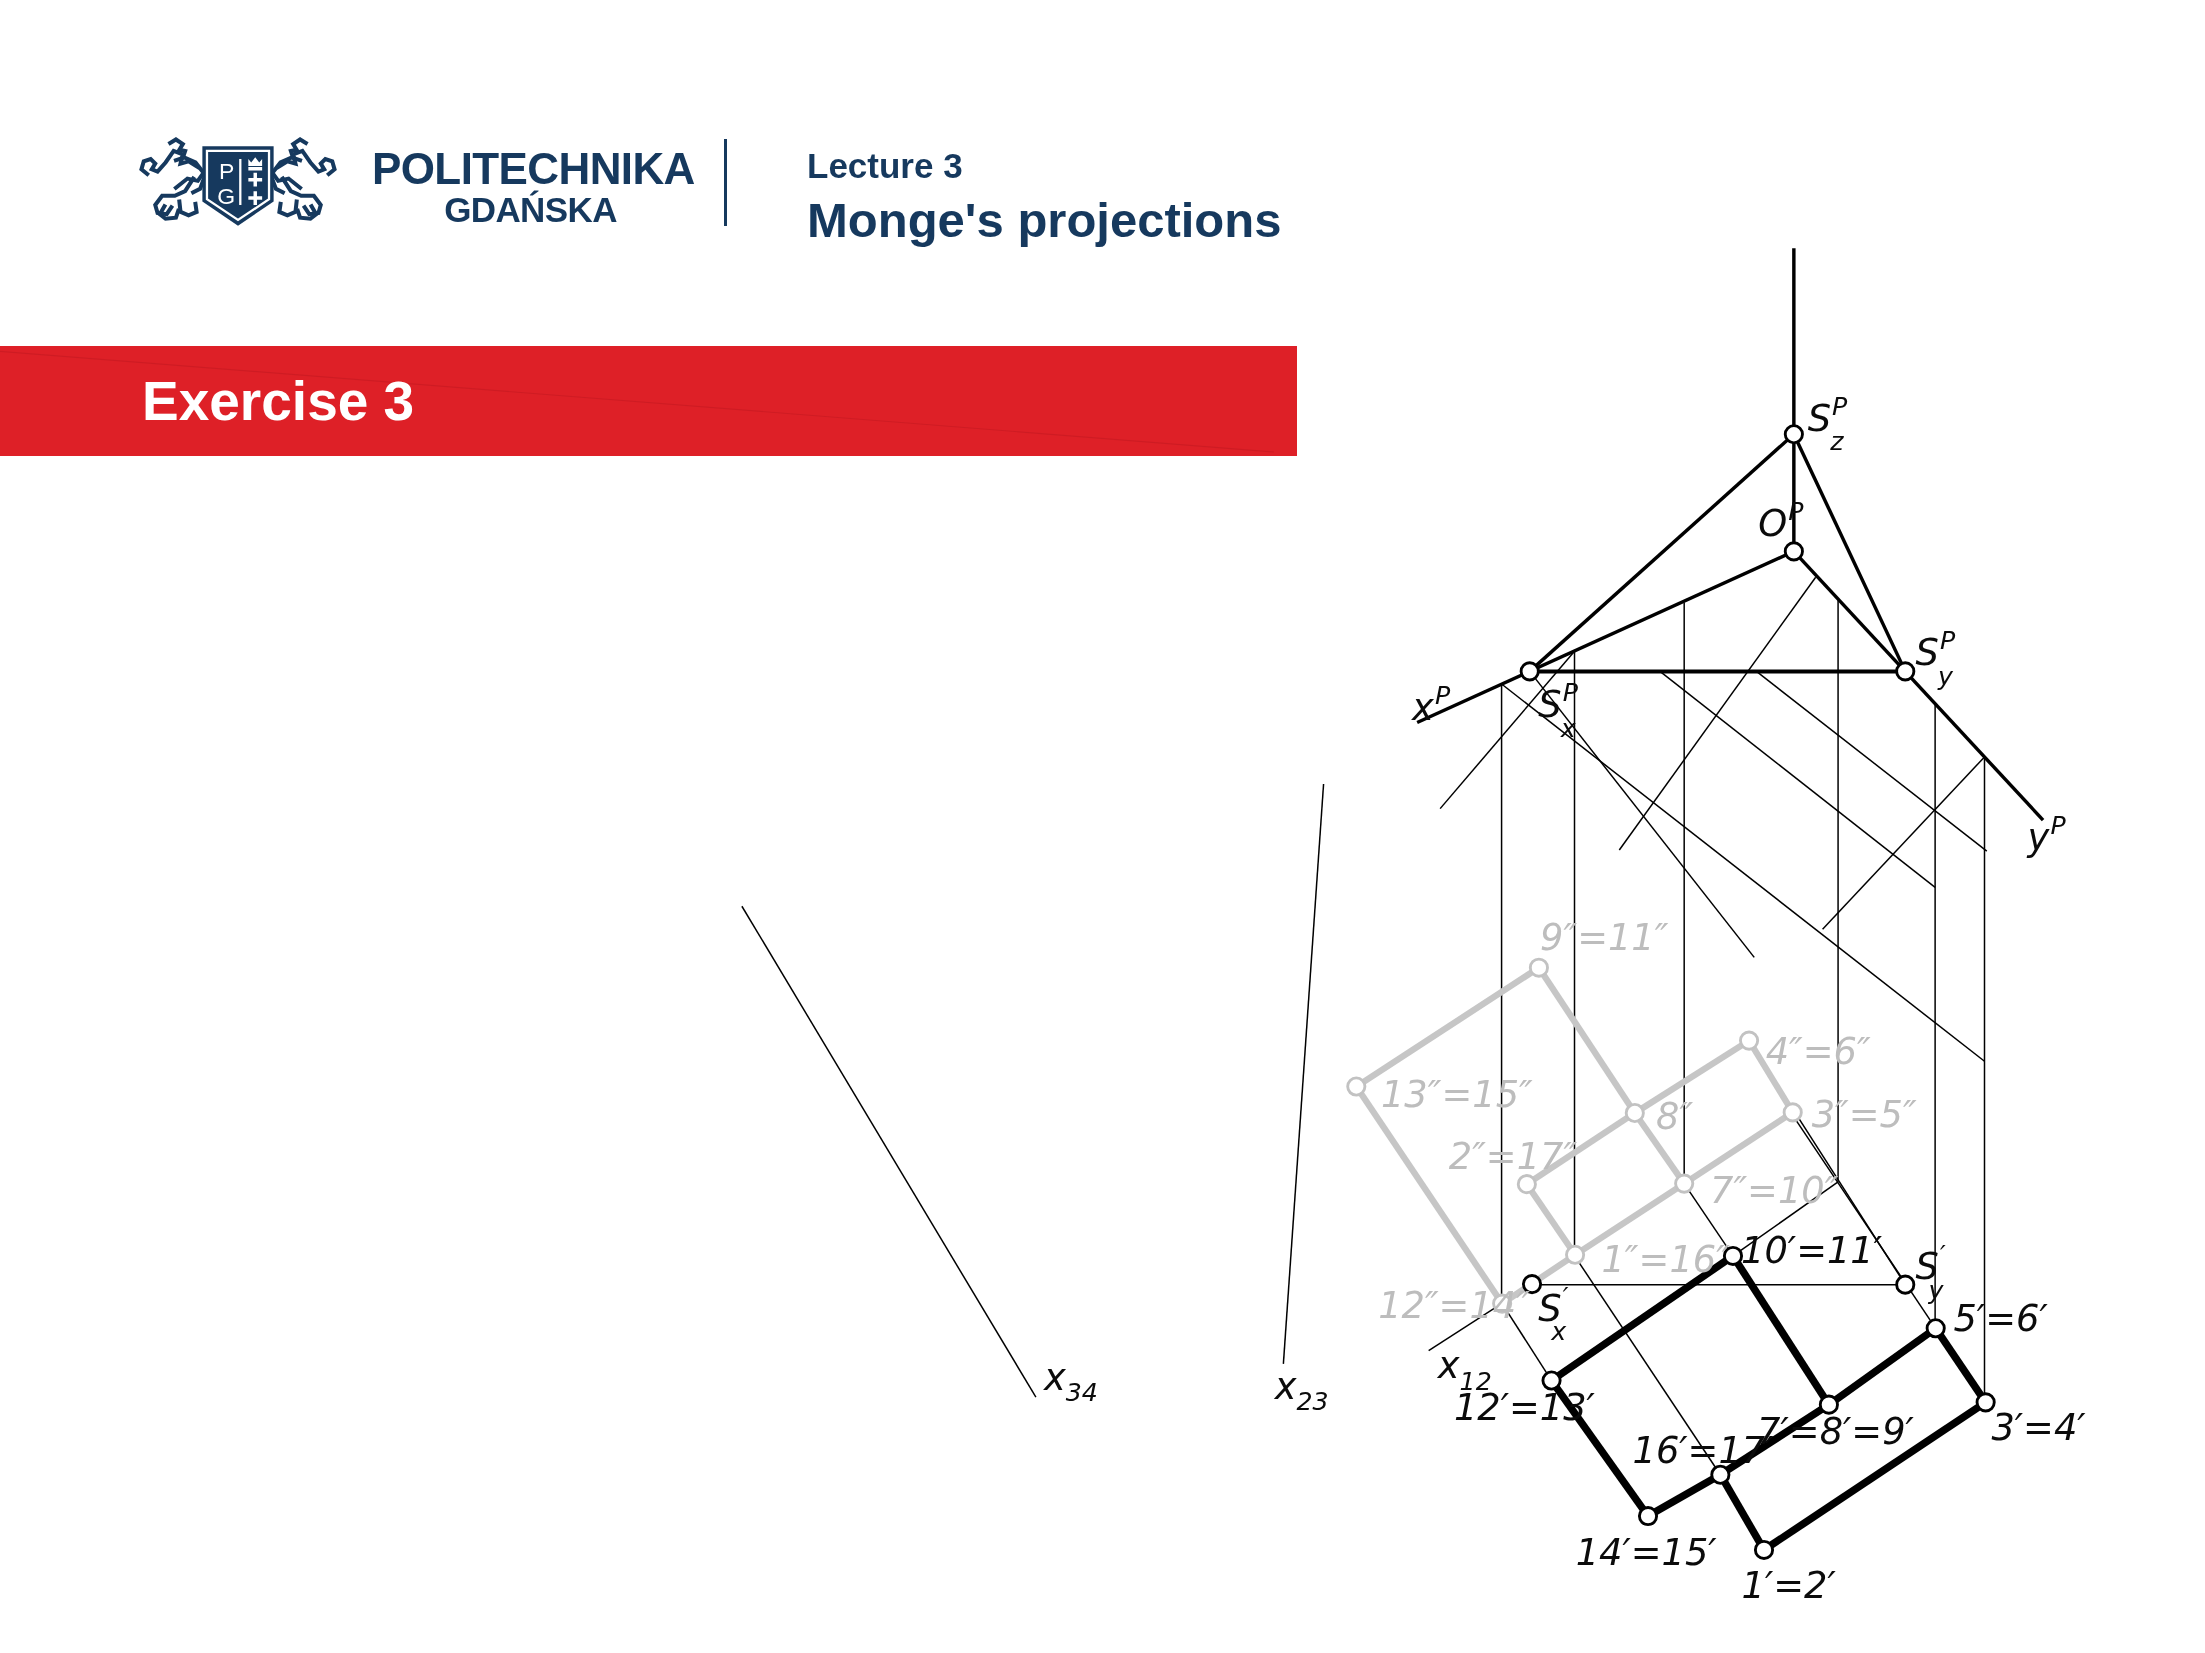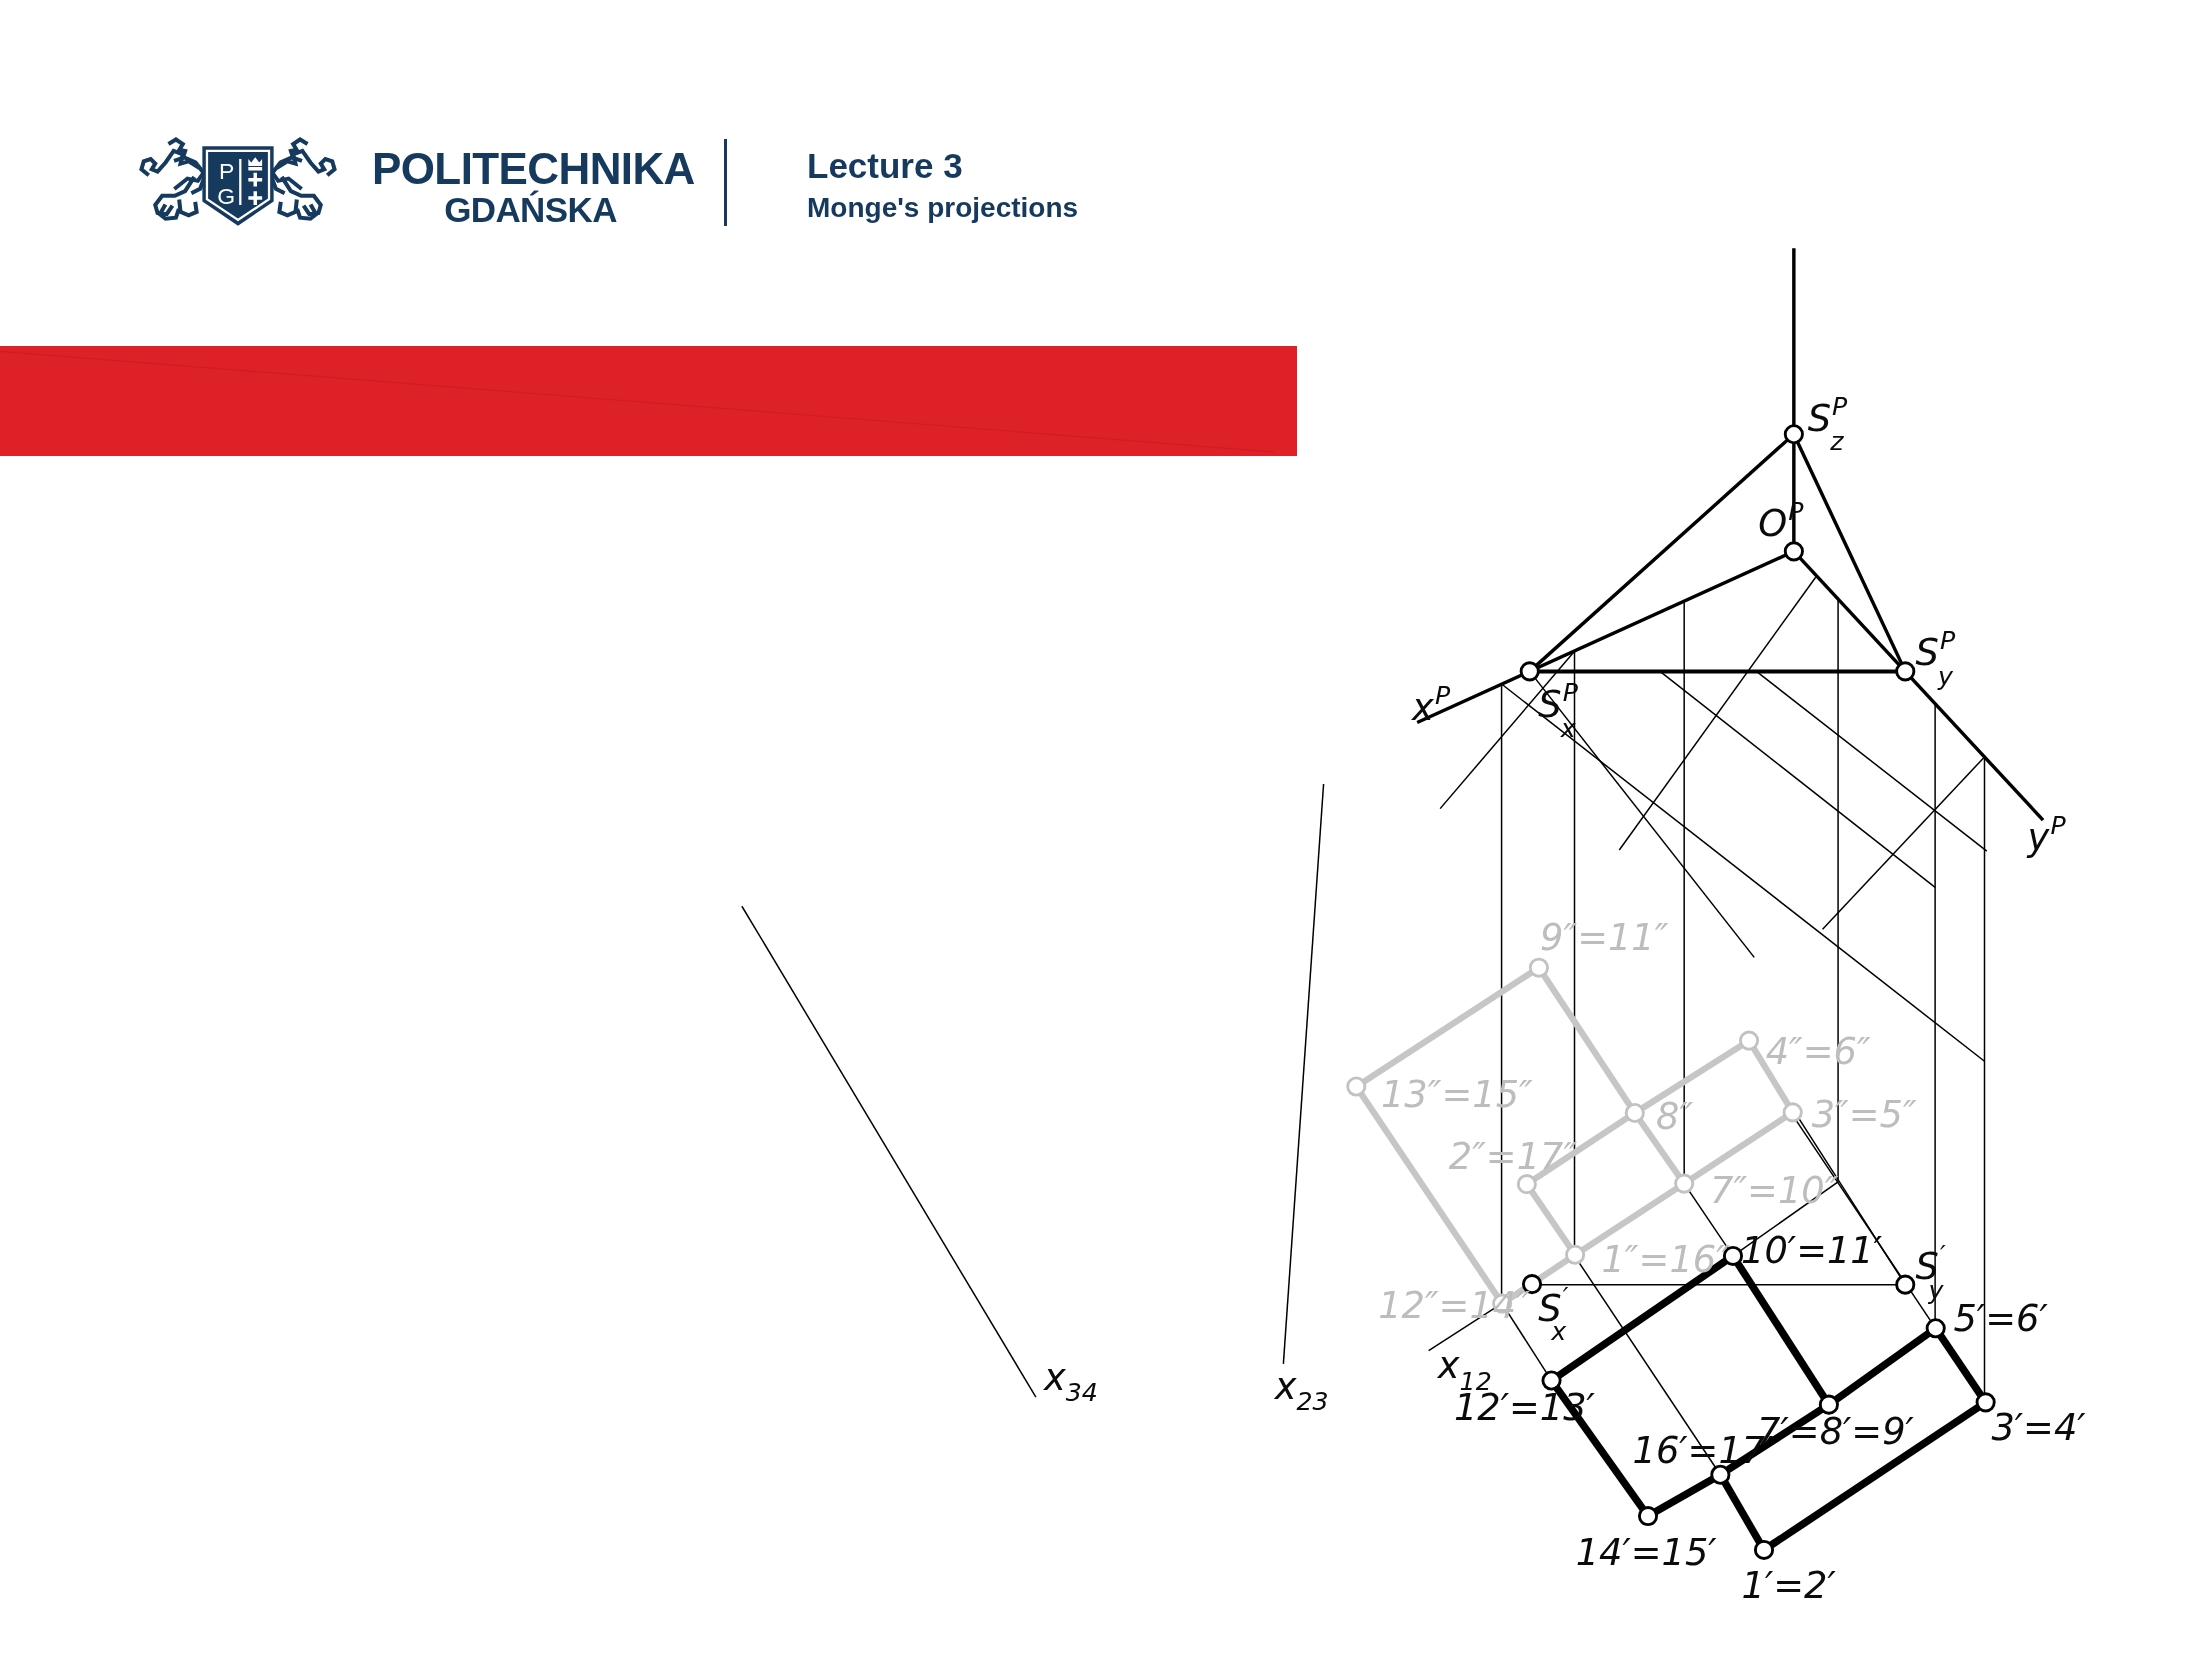--- a/index.html
+++ b/index.html
@@ -4,21 +4,21 @@
 <style>
   html,body{margin:0;padding:0;background:#fff;}
   body{width:2205px;height:1654px;position:relative;overflow:hidden;
        font-family:"Liberation Sans",sans-serif;}
   
   .hdr-text{position:absolute;color:#16395E;font-weight:bold;white-space:nowrap;}
   #uni1{left:372px;top:144px;width:317px;font-size:44px;letter-spacing:-0.6px;}
   #uni2{left:372px;top:190px;width:317px;font-size:35px;letter-spacing:-0.6px;text-align:center;}
   #divider{position:absolute;left:724px;top:139px;width:3.4px;height:87px;background:#16395E;}
   #lect1{left:807px;top:146px;font-size:35px;}
-  #lect2{left:807px;top:192px;font-size:28px;}
+  #lect2{left:807px;top:192px;font-size:49px;}
   
   #banner{position:absolute;left:0;top:346px;width:1297px;height:110px;background:#DE2027;
           display:flex;align-items:center;overflow:hidden;}
   #banner .diag{position:absolute;left:-11.5px;top:0;width:1321px;height:110px;pointer-events:none;}
   #banner-label{position:relative;color:#fff;font-weight:bold;font-size:55px;padding-left:142px;}
   
   #logo{position:absolute;left:138px;top:137px;width:200px;height:90px;}
   .navy{fill:#16395E;}
   .lion{fill:none;stroke:#16395E;stroke-width:7;stroke-linejoin:miter;stroke-linecap:square;}
   
@@ -74,20 +74,21 @@
 <div class="hdr-text" id="uni1">POLITECHNIKA</div>
 <div class="hdr-text" id="uni2">GDAŃSKA</div>
 <div id="divider"></div>
 <div class="hdr-text" id="lect1">Lecture 3</div>
 <div class="hdr-text" id="lect2">Monge's projections</div>
 
 <div id="banner">
   <svg class="diag" viewBox="0 0 2300 192" width="1321" height="110">
     <line x1="0" y1="8" x2="2240" y2="185" stroke="#c01820" stroke-width="2" opacity="0.5"></line>
   </svg>
+  <span id="banner-label">Exercise 3</span>
 </div>
 
 <svg id="dwg" viewBox="0 0 3840 2880">
     <line x1="3124" y1="432" x2="3124" y2="960" class="mid"></line>
     <line x1="3124" y1="756" x2="2664" y2="1169" class="mid"></line>
     <line x1="3124" y1="756" x2="3318" y2="1169" class="mid"></line>
     <line x1="2664" y1="1169" x2="3318" y2="1169" class="wide"></line>
     <line x1="3124" y1="960" x2="2468" y2="1258" class="mid"></line>
     <line x1="3124" y1="960" x2="3558" y2="1428" class="mid"></line>
     <line x1="2615" y1="1191" x2="2615" y2="2270" class="thin"></line>

